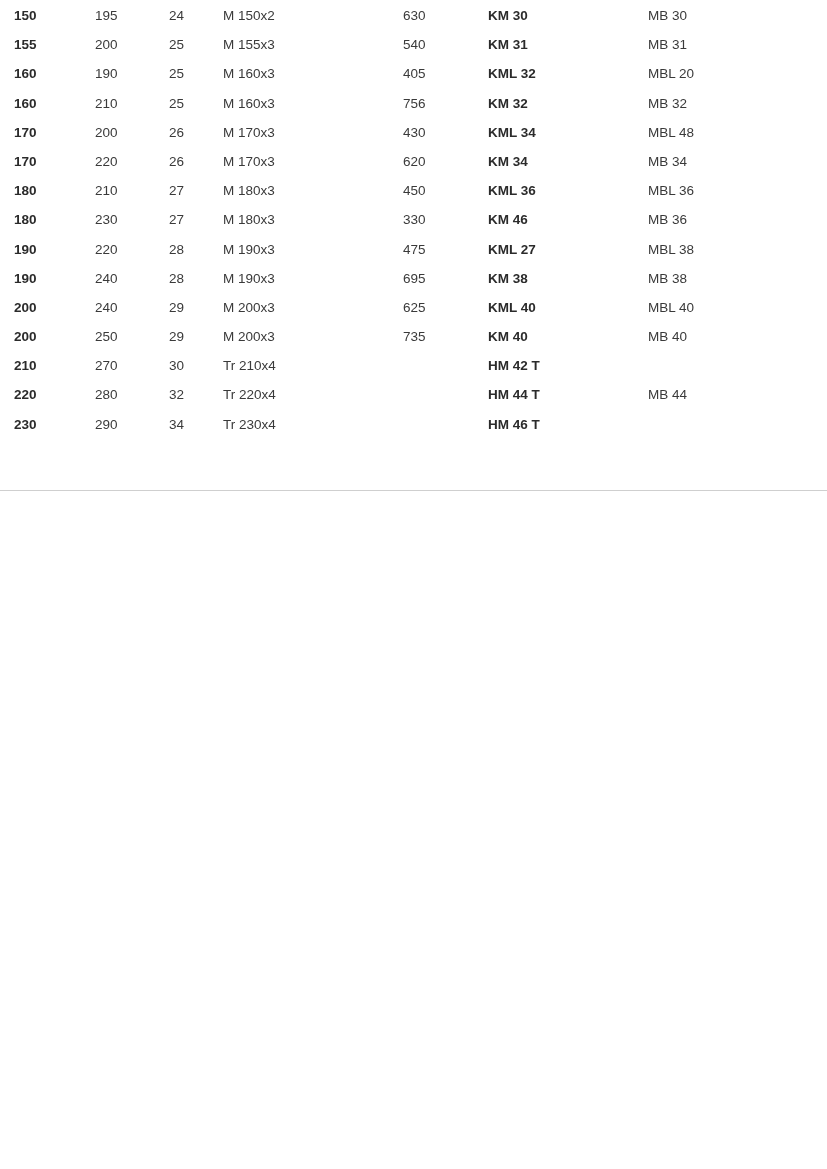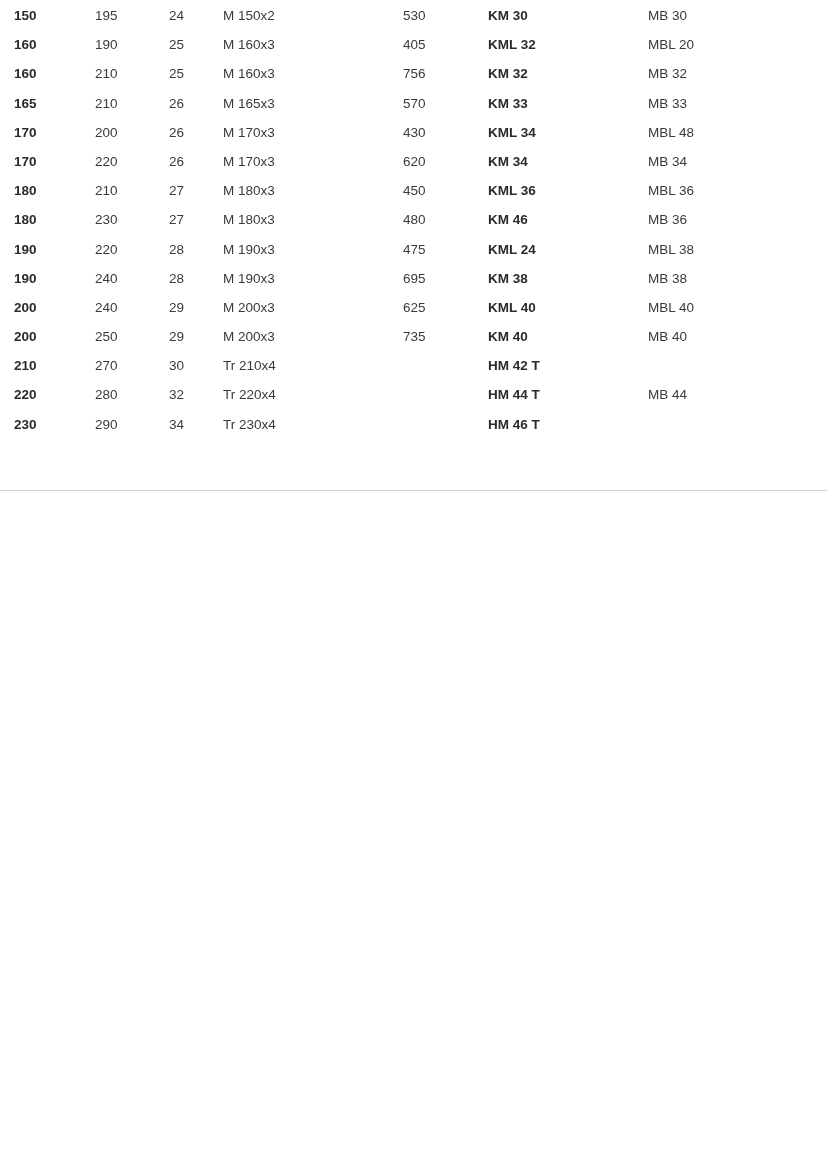--- a/index.html
+++ b/index.html
@@ -76,52 +76,52 @@
         <col class="c4">
         <col class="c5">
         <col class="c6">
     </colgroup>
     <tbody>
       <tr>
         <td class="col-bold">150</td>
         <td class="col-plain">195</td>
         <td class="col-plain">24</td>
         <td class="col-plain">M 150x2</td>
-        <td class="col-plain">530</td>
+        <td class="col-plain">630</td>
         <td class="col-bold">KM 30</td>
         <td class="col-plain">MB 30</td>
+      </tr>
+      <tr>
+        <td class="col-bold">155</td>
+        <td class="col-plain">200</td>
+        <td class="col-plain">25</td>
+        <td class="col-plain">M 155x3</td>
+        <td class="col-plain">540</td>
+        <td class="col-bold">KM 31</td>
+        <td class="col-plain">MB 31</td>
       </tr>
       <tr>
         <td class="col-bold">160</td>
         <td class="col-plain">190</td>
         <td class="col-plain">25</td>
         <td class="col-plain">M 160x3</td>
         <td class="col-plain">405</td>
         <td class="col-bold">KML 32</td>
         <td class="col-plain">MBL 20</td>
       </tr>
       <tr>
         <td class="col-bold">160</td>
         <td class="col-plain">210</td>
         <td class="col-plain">25</td>
         <td class="col-plain">M 160x3</td>
         <td class="col-plain">756</td>
         <td class="col-bold">KM 32</td>
         <td class="col-plain">MB 32</td>
       </tr>
       <tr>
-        <td class="col-bold">165</td>
-        <td class="col-plain">210</td>
-        <td class="col-plain">26</td>
-        <td class="col-plain">M 165x3</td>
-        <td class="col-plain">570</td>
-        <td class="col-bold">KM 33</td>
-        <td class="col-plain">MB 33</td>
-      </tr>
-      <tr>
         <td class="col-bold">170</td>
         <td class="col-plain">200</td>
         <td class="col-plain">26</td>
         <td class="col-plain">M 170x3</td>
         <td class="col-plain">430</td>
         <td class="col-bold">KML 34</td>
         <td class="col-plain">MBL 48</td>
       </tr>
       <tr>
         <td class="col-bold">170</td>
@@ -139,31 +139,31 @@
         <td class="col-plain">M 180x3</td>
         <td class="col-plain">450</td>
         <td class="col-bold">KML 36</td>
         <td class="col-plain">MBL 36</td>
       </tr>
       <tr>
         <td class="col-bold">180</td>
         <td class="col-plain">230</td>
         <td class="col-plain">27</td>
         <td class="col-plain">M 180x3</td>
-        <td class="col-plain">480</td>
+        <td class="col-plain">330</td>
         <td class="col-bold">KM 46</td>
         <td class="col-plain">MB 36</td>
       </tr>
       <tr>
         <td class="col-bold">190</td>
         <td class="col-plain">220</td>
         <td class="col-plain">28</td>
         <td class="col-plain">M 190x3</td>
         <td class="col-plain">475</td>
-        <td class="col-bold">KML 24</td>
+        <td class="col-bold">KML 27</td>
         <td class="col-plain">MBL 38</td>
       </tr>
       <tr>
         <td class="col-bold">190</td>
         <td class="col-plain">240</td>
         <td class="col-plain">28</td>
         <td class="col-plain">M 190x3</td>
         <td class="col-plain">695</td>
         <td class="col-bold">KM 38</td>
         <td class="col-plain">MB 38</td>

